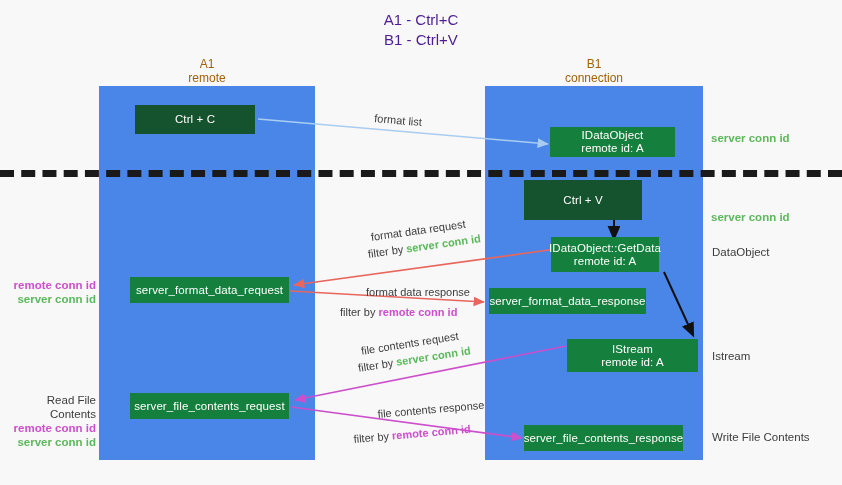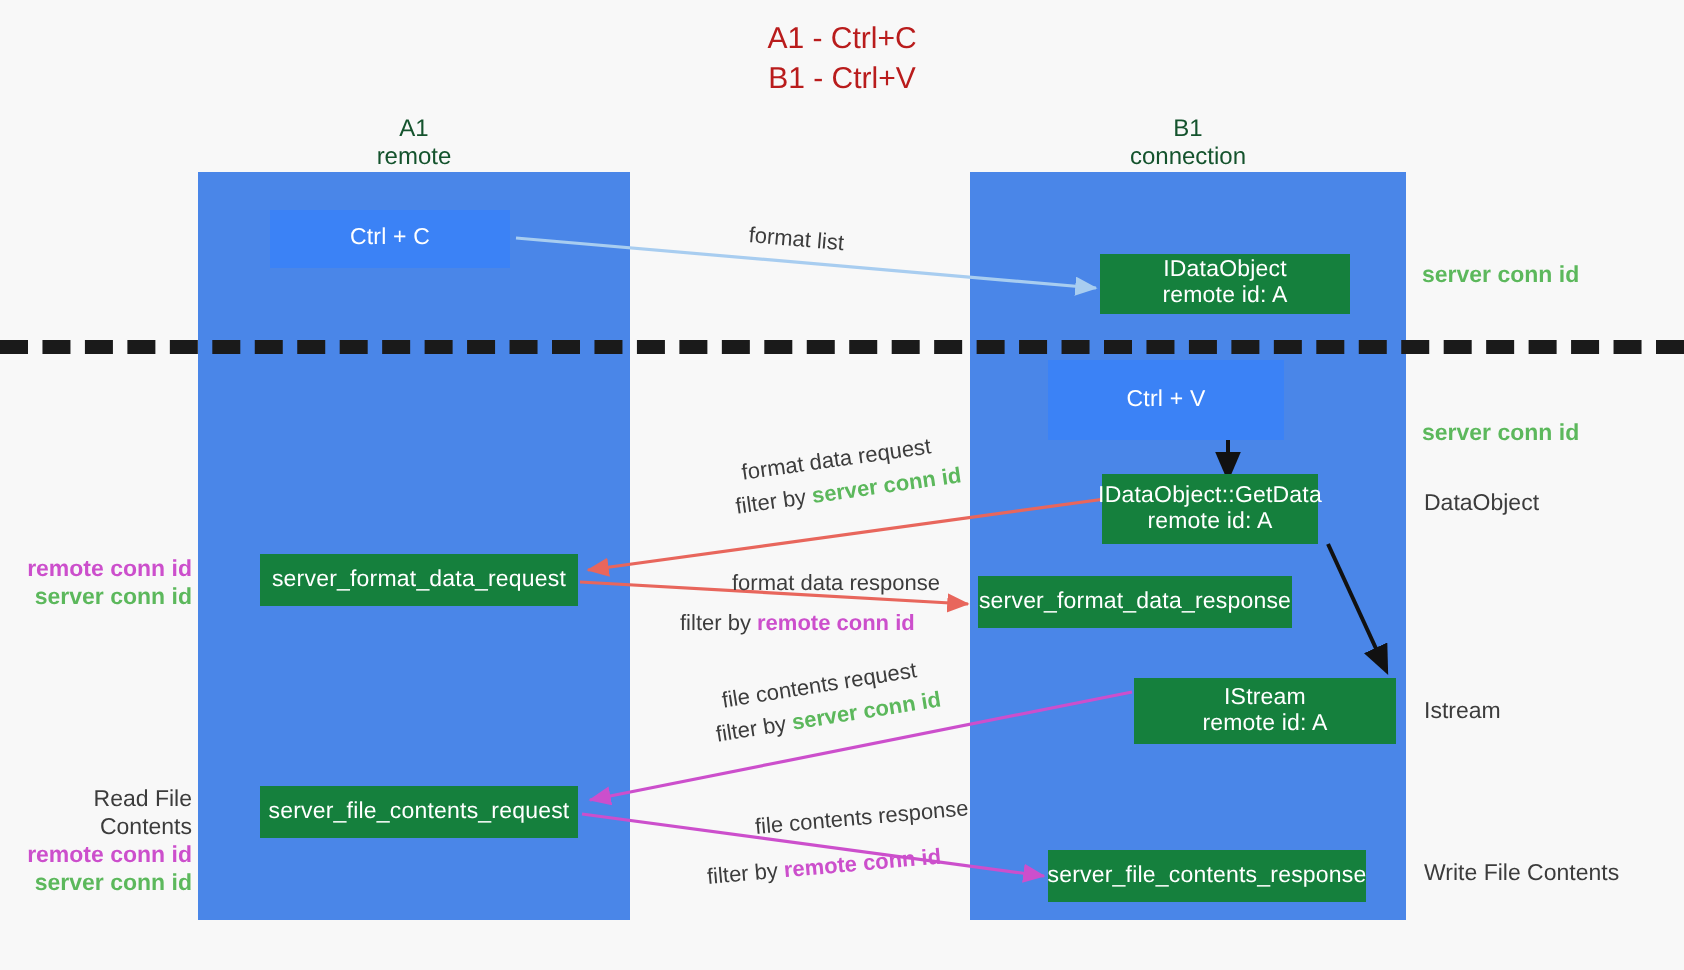--- a/index.html
+++ b/index.html
@@ -10,26 +10,26 @@
     position:relative;
     overflow:hidden;
     -webkit-font-smoothing:antialiased;
   }
   .stage{position:absolute;left:0;top:0;width:842px;height:485px;}
   .abs{position:absolute;}
 
   
   .title{
     left:0;top:10px;width:842px;text-align:center;
-    font-size:15px;color:#b91c1c;line-height:20px;
+    font-size:15px;color:#4c1d95;line-height:20px;
   }
 
   
   .colhead{
-    font-size:12px;color:#14532d;text-align:center;line-height:14px;
+    font-size:12px;color:#a16207;text-align:center;line-height:14px;
   }
   .colhead .l1{display:block;}
   .colhead .l2{display:block;}
 
   
   .lane{background:#4a86e8;}
 
   
   .divider{
     left:0;top:170px;width:842px;height:0;
@@ -39,21 +39,21 @@
   
   .box{
     box-sizing:border-box;
     display:flex;align-items:center;justify-content:center;
     text-align:center;
     color:#ffffff;
     font-size:11.5px;
     line-height:13px;
     letter-spacing:.1px;
   }
-  .box.green{background:#3b82f6;}
+  .box.green{background:#14532d;}
   .box.orange{background:#15803d;}
 
   
   .sidelabel{font-size:11.5px;color:#3c3c3c;line-height:14px;}
   .conn-server{color:#5cb85c;font-weight:bold;}
   .conn-remote{color:#cc4fcc;font-weight:bold;}
   .lbl-right{font-size:11.5px;color:#3c3c3c;}
   .lbl-bold-green{font-size:11.5px;color:#5cb85c;font-weight:bold;}
 
   

